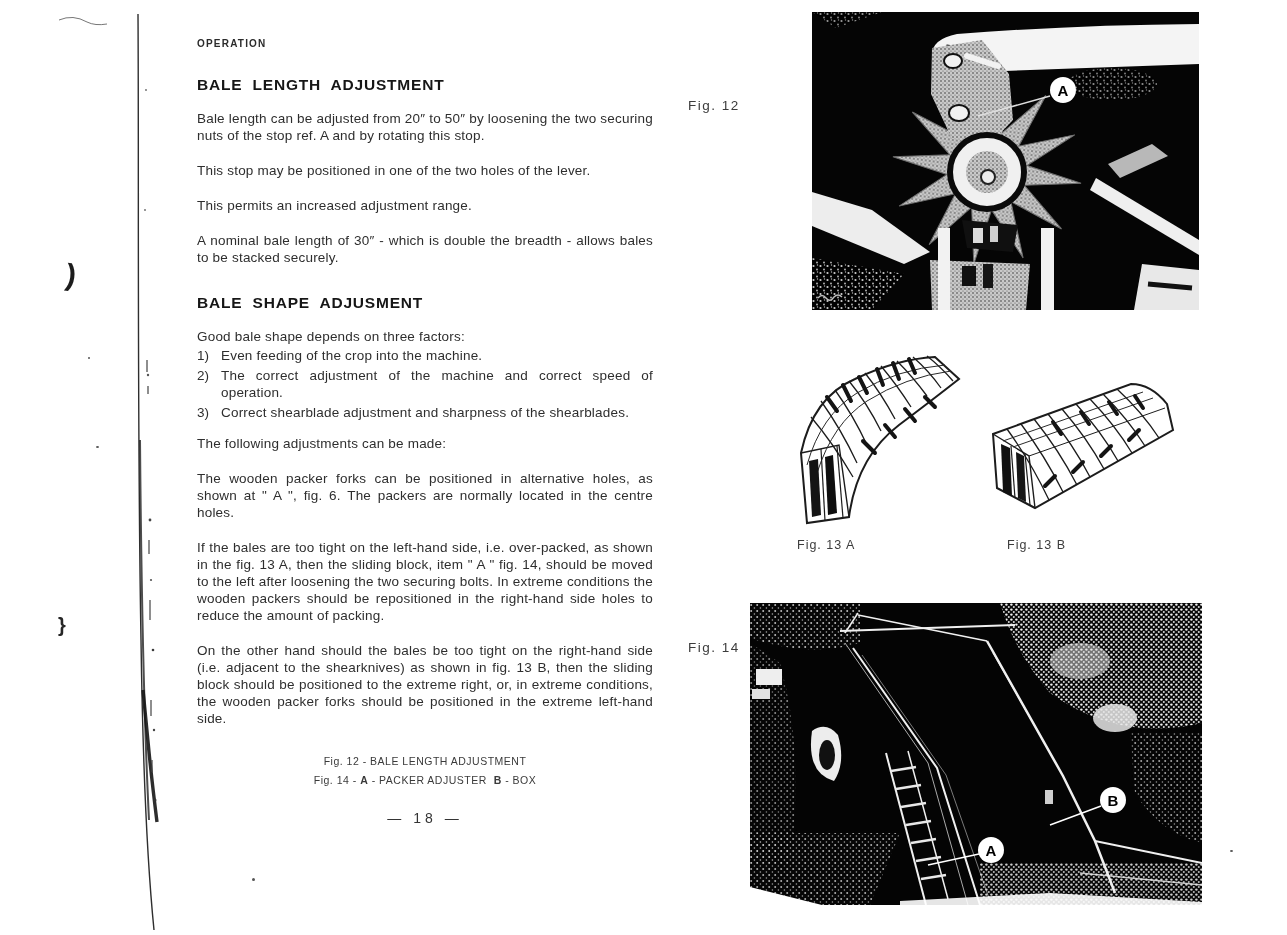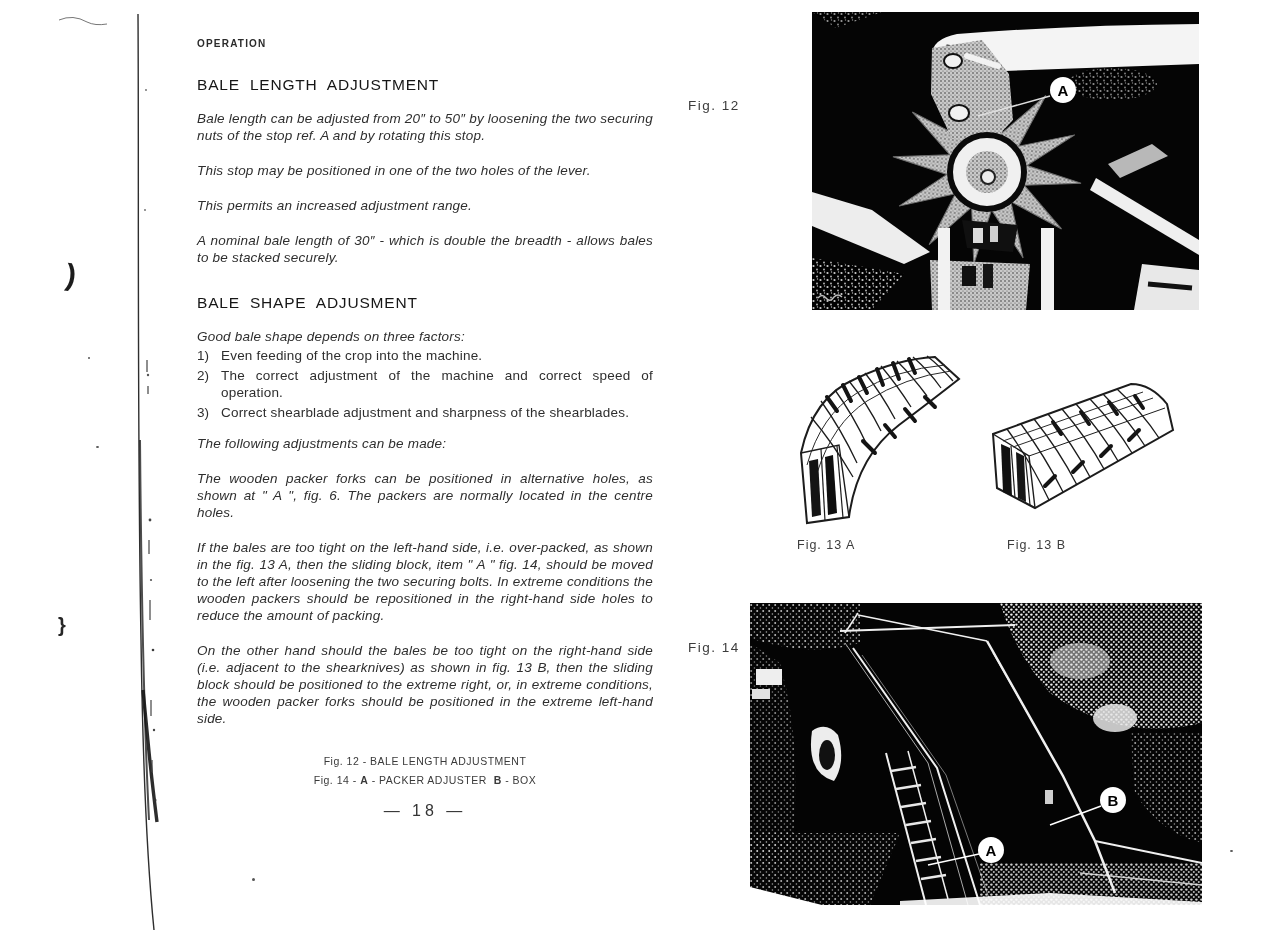--- a/index.html
+++ b/index.html
@@ -2,32 +2,32 @@
 <html><head>
 <meta charset="utf-8">
 <style>
   html,body{margin:0;padding:0;background:#e8e8e8;}
   .page{position:relative;width:1287px;height:935px;background:#ffffff;
         font-family:"Liberation Sans",sans-serif;color:#262626;overflow:hidden;}
 
   
   .col{position:absolute;left:197px;top:38px;width:456px;}
   .kicker{font-size:10px;font-weight:bold;letter-spacing:1.2px;color:#2b2b2b;margin:0 0 27px 0;}
-  h1.h{font-size:15.5px;font-weight:normal;letter-spacing:.8px;word-spacing:5px;color:#161616;margin:0 0 16px 0;}
+  h1.h{font-size:15.5px;font-weight:bold;letter-spacing:.8px;word-spacing:5px;color:#161616;margin:0 0 16px 0;}
   h1.h2{margin:28px 0 16px 0;}
-  .p{font-size:13.5px;line-height:17px;letter-spacing:.2px;text-align:justify;margin:0 0 18px 0;color:#2e2e2e;font-style:italic;}
+  .p{font-size:13.5px;line-height:17px;letter-spacing:.2px;text-align:justify;margin:0 0 18px 0;color:#2e2e2e;}
   .intro{margin-bottom:2px;}
   .list{margin:0 0 14px 0;}
   .list-item{display:flex;font-size:13.5px;line-height:17px;color:#2e2e2e;margin:0 0 3px 0;}
   .list-item .marker{flex:0 0 24px;}
   .list-item .txt{flex:1;text-align:justify;letter-spacing:.2px;}
   .caps{margin-top:28px;text-align:center;font-size:10.5px;letter-spacing:.5px;color:#3a3a3a;}
   .caps .cap{margin:0 0 7px 0;}
   .caps b{font-weight:bold;}
-  .pagenum{margin-top:16px;text-align:center;font-size:16px;letter-spacing:4px;color:#343434;}
+  .pagenum{margin-top:24px;text-align:center;font-size:14px;letter-spacing:4px;color:#343434;}
 
   
   .figlabel{position:absolute;font-size:13.5px;letter-spacing:1.5px;color:#3c3c3c;}
   .cap13{position:absolute;font-size:12.5px;letter-spacing:1px;color:#3c3c3c;}
 
   
   .fig{position:absolute;}
   svg text.mk{font-family:"Liberation Sans",sans-serif;font-size:15px;font-weight:bold;fill:#000;}
 
   

